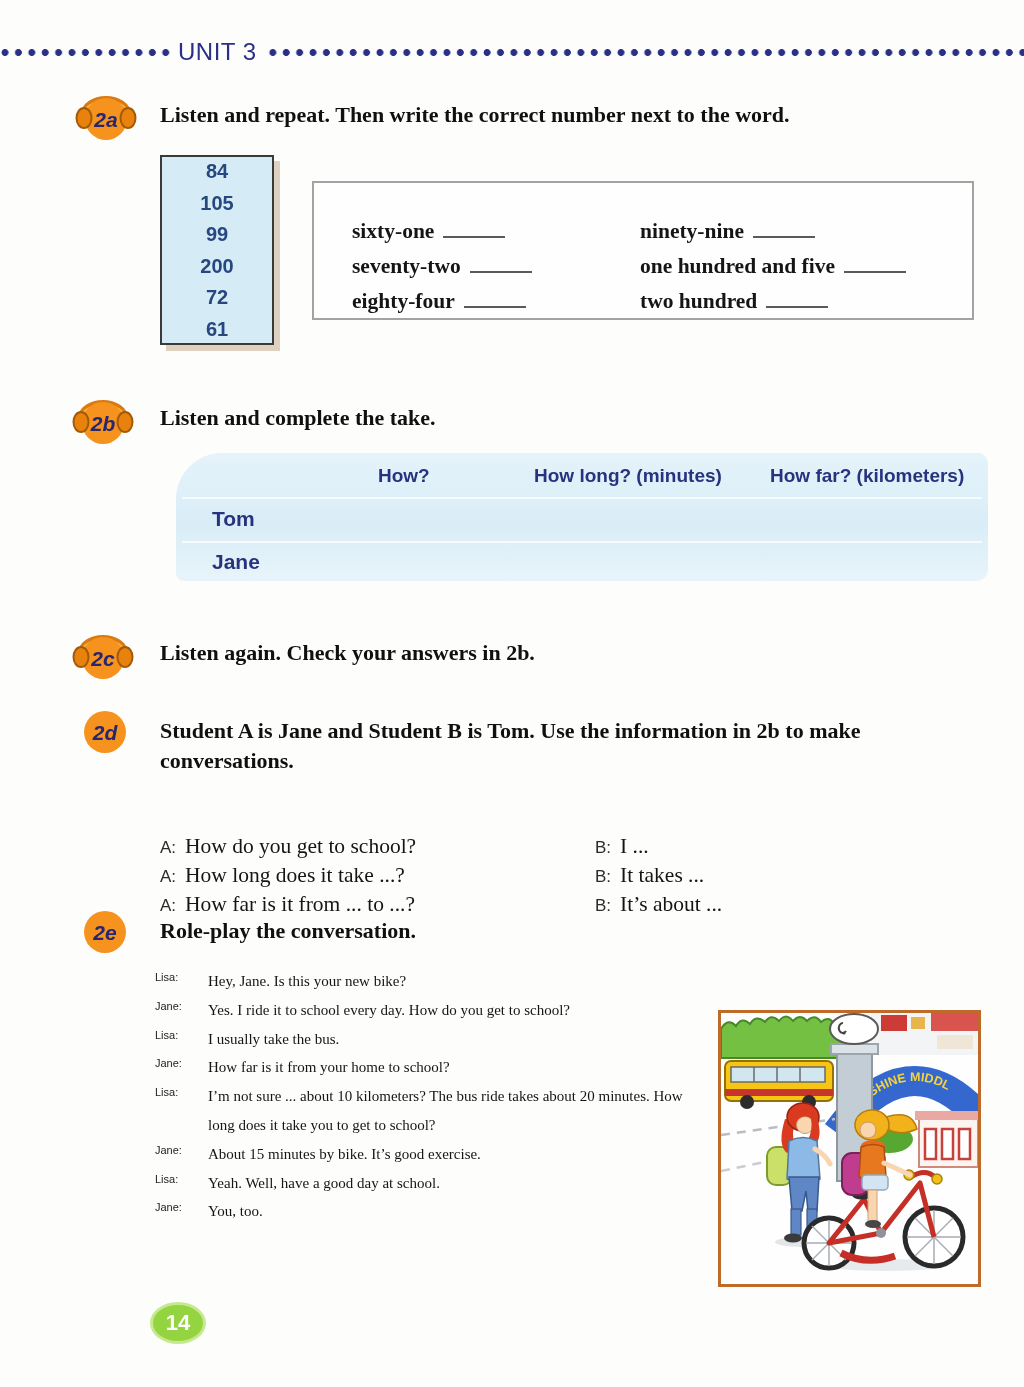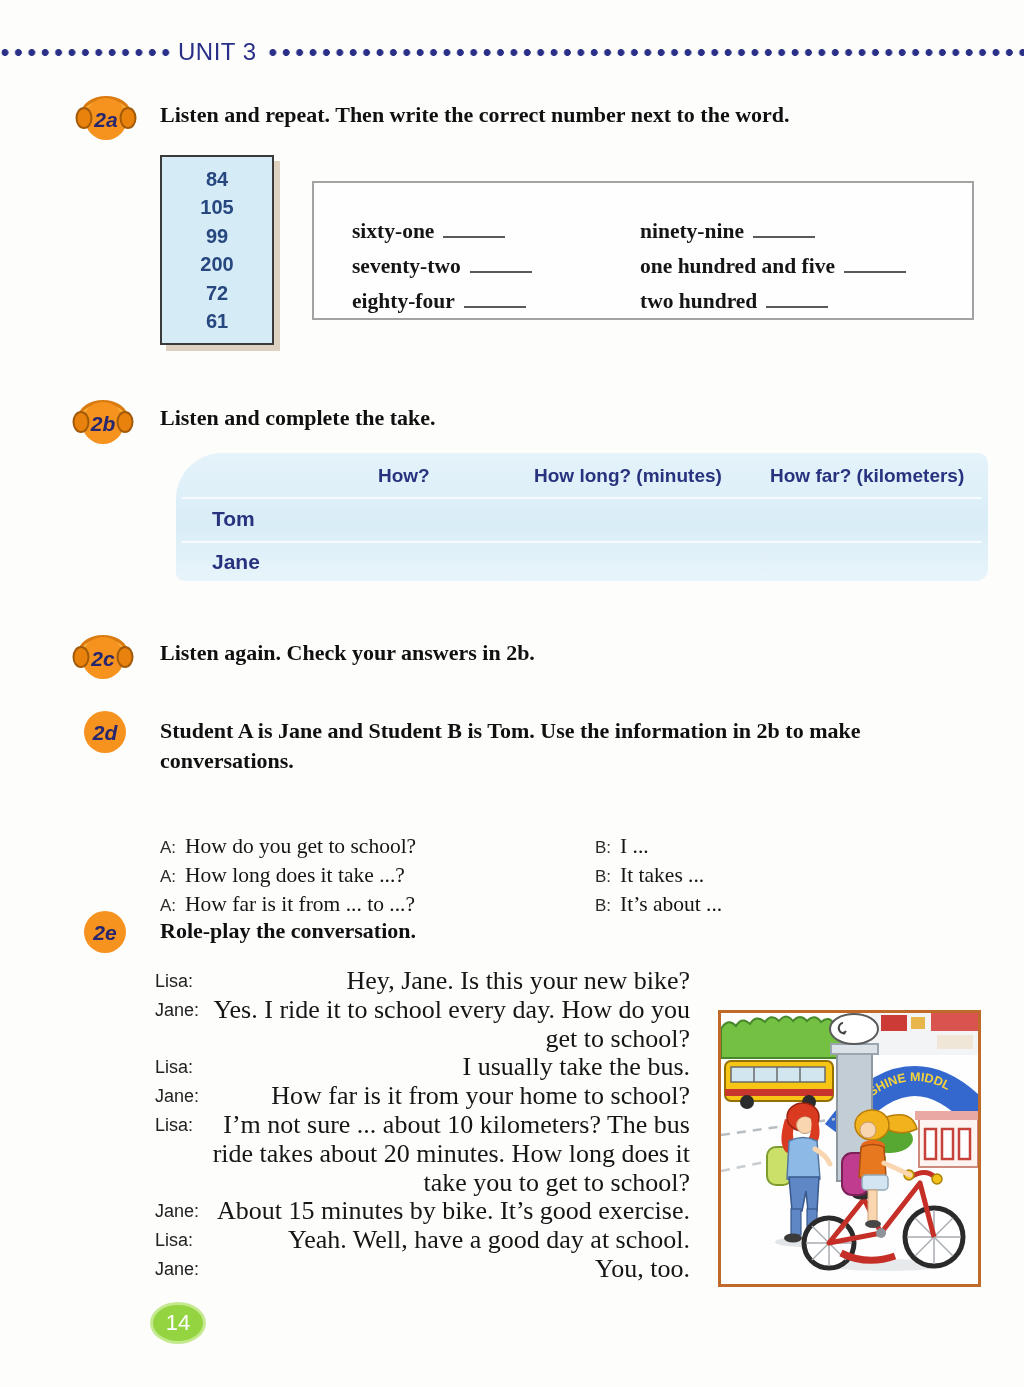--- a/index.html
+++ b/index.html
@@ -27,21 +27,21 @@
   }
   
   .instruction {
     position:absolute; font-weight:bold; font-size:22px; line-height:30px; color:#101010;
   }
   
   .numbox {
     position:absolute; left:160px; top:155px; width:114px; height:190px;
     background:#d5ebf6; border:2px solid #3a3a3a; box-sizing:border-box;
     box-shadow:6px 6px 0 rgba(198,173,140,0.55);
-    display:flex; flex-direction:column; justify-content:center; text-align:center;
+    display:flex; flex-direction:column; justify-content:space-between; text-align:center;
     font-family:"Liberation Sans", sans-serif; font-weight:bold; font-size:20px; color:#27477f;
   }
   .numbox span { line-height:28.5px; }
   
   .wordbox {
     position:absolute; left:312px; top:181px; width:662px; height:139px;
     border:2px solid #a3a3a3; box-sizing:border-box; background:#fefefe;
     display:grid; grid-template-columns:288px auto; align-content:start; row-gap:7px;
     padding:36px 0 0 38px; font-size:21.5px; font-weight:600;
   }
@@ -63,35 +63,35 @@
   
   .prompts { position:absolute; left:160px; top:786px; width:690px; font-size:21.5px;margin-top:48px; }
   .prompt-row { display:grid; grid-template-columns:435px auto; height:29px; }
   .plabel {
     font-family:"Liberation Sans", sans-serif; font-size:17px; color:#2b2b2b; margin-right:9px;
   }
   
   .dialogue { position:absolute; left:155px; top:967px; width:545px; }
   .turn { display:flex; align-items:flex-start; }
   .speaker {
-    flex:0 0 53px; font-family:"Liberation Sans", sans-serif; font-size:18px;
+    flex:0 0 53px; font-family:"Liberation Sans", sans-serif; font-size:11px;
     color:#222; padding-top:4px;
   }
-  .line { width:482px; font-size:26px; line-height:28.8px;text-align:right; }
+  .line { width:482px; font-size:15px; line-height:28.8px; }
   
   .picture {
     position:absolute; left:718px; top:1010px; width:263px; height:277px;
     border:3px solid #c06a2a; box-sizing:border-box; background:#fff; overflow:hidden;
   }
   
   .pagenum {
     position:absolute; left:150px; top:1302px; width:56px; height:42px;
     background:#94d440; border:3px solid #c4e98e; box-sizing:border-box; border-radius:50%;
     display:flex; align-items:center; justify-content:center;
-    font-family:"Liberation Sans", sans-serif; font-weight:normal; font-size:22px; color:#ffffff;
+    font-family:"Liberation Sans", sans-serif; font-weight:bold; font-size:22px; color:#ffffff;
   }
 </style>
 </head>
 <body>
 
 <div class="page">
 
   <div class="dotted-line"></div>
   <div class="unit-label">UNIT 3</div>
 

